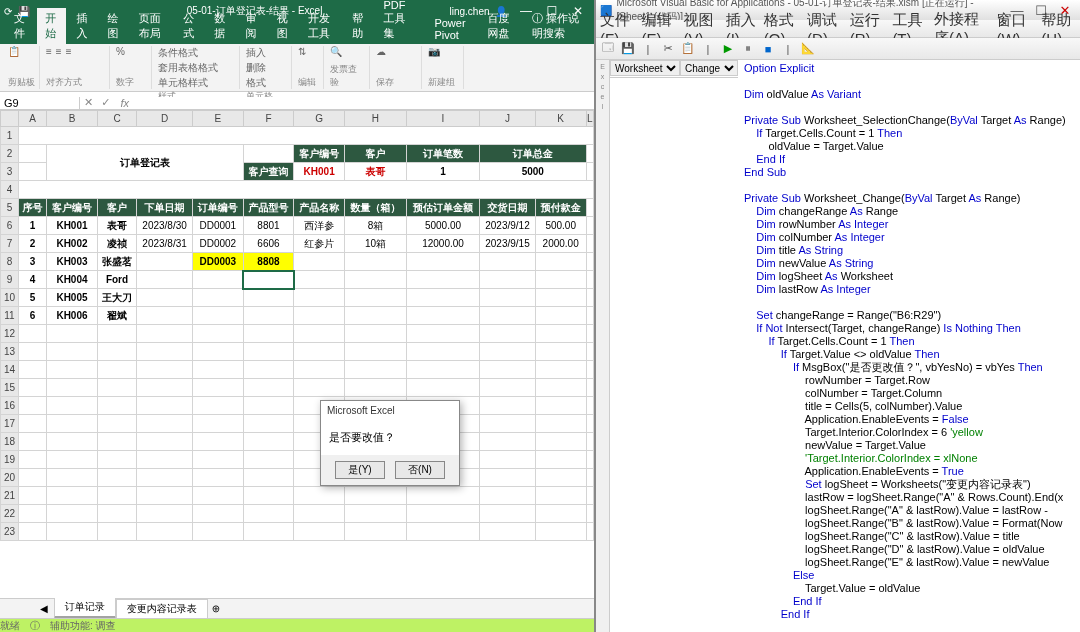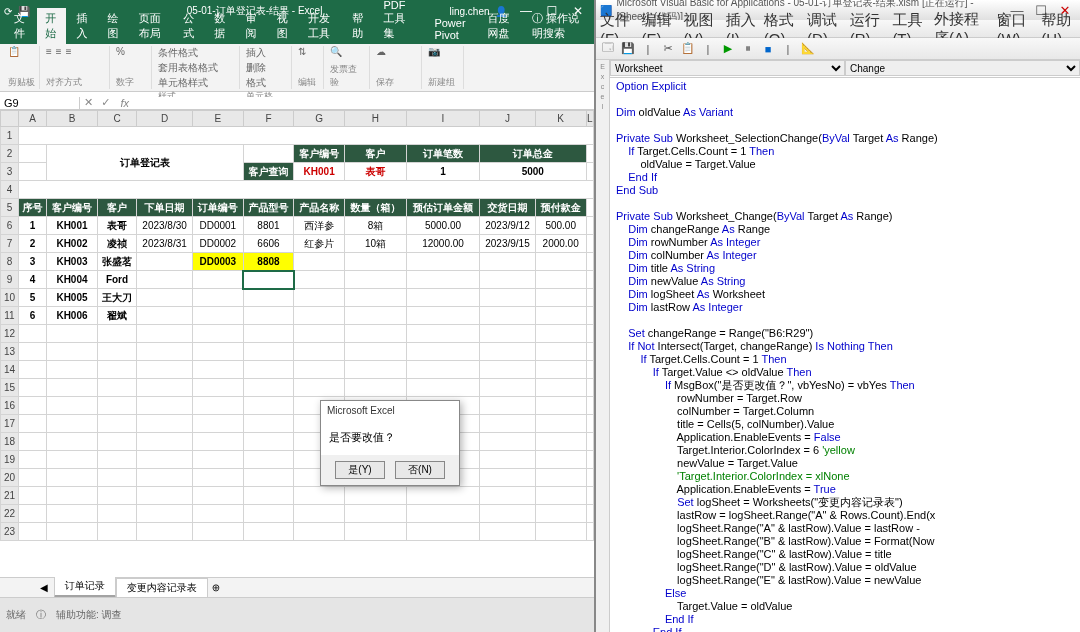--- a/index.html
+++ b/index.html
@@ -28,21 +28,21 @@
 .grid .rh{background:#e8e8e8;width:18px;text-align:center;color:#444}
 .hdr-dark{background:#2d5840!important;color:#fff;font-weight:bold}
 .title-cell{font-size:15px;font-weight:bold;font-family:KaiTi,serif}
 .val-red{color:#c00;font-weight:bold}
 .val-b{font-weight:bold}
 .yellow{background:#ffff00!important;font-weight:bold}
 .sel{outline:2px solid #1e6b47;outline-offset:-1px}
 .sheettabs{height:20px;background:#f3f3f3;border-top:1px solid #ccc;display:flex;align-items:center;font-size:10px;padding:0 40px;gap:0}
 .sheettab{padding:2px 10px;border:1px solid #ccc;background:#fff;cursor:pointer}
 .sheettab.active{border-bottom:4px solid #a3a3a3;font-weight:normal}
-.status{height:35px;background:#e5e5e5;border-top:1px solid #ccc;font-size:10px;color:#666;display:flex;align-items:center;padding:0 6px;gap:10px}
+.status{height:14px;background:#bef264;border-top:1px solid #ccc;font-size:10px;color:#666;display:flex;align-items:center;padding:0 0;gap:10px}
 .msgbox{position:absolute;left:320px;top:290px;width:140px;background:#fff;border:1px solid #888;box-shadow:2px 2px 8px rgba(0,0,0,0.3);font-size:10px}
 .msgbox .mb-t{padding:4px 6px;font-size:10px;color:#333}
 .msgbox .mb-b{padding:10px 8px;font-size:11px}
 .msgbox .mb-btns{display:flex;justify-content:center;gap:10px;padding:6px;background:#f0f0f0}
 .msgbox button{width:50px;height:18px;font-size:10px;border:1px solid #888;background:#e8e8e8;cursor:pointer}
 .vbe-title{background:linear-gradient(#fff,#e0e0e0);height:20px;display:flex;align-items:center;font-size:10px;color:#555;padding:0 4px}
 .vbe-title .win{margin-left:auto;display:flex;gap:2px}
 .vbe-title .win span{width:22px;text-align:center;font-size:13px}
 .vbe-menu{background:linear-gradient(#f8f8f8,#e8e8e8);height:18px;display:flex;align-items:center;font-size:15px;padding:0 4px;gap:8px;color:#333;border-bottom:1px solid #ccc}
 .vbe-tool{background:linear-gradient(#f8f8f8,#e8e8e8);height:22px;display:flex;align-items:center;padding:0 4px;gap:4px;border-bottom:1px solid #ccc;font-size:11px;color:#555}
@@ -553,21 +553,21 @@
    <span>📋</span>
    <span>|</span>
    <span style="color:#090">▶</span>
    <span>⏸</span>
    <span style="color:#06c">■</span>
    <span>|</span>
    <span>📐</span>
   </div>
   <div class="vbe-body">
    <div class="left-gut">E<br>x<br>c<br>e<br>l</div>
-   <div style="flex:1;display:flex;flex-direction:column">
+   <div style="flex:1;display:flex;flex-direction:row">
     <div class="vbe-dd">
      <select><option>Worksheet</option></select>
      <select><option>Change</option></select>
     </div>
     <div class="code" id="codepane"><div><span class="kw">Option Explicit</span></div><div>&nbsp;</div><div><span class="kw">Dim</span> oldValue <span class="kw">As</span> <span class="kw">Variant</span></div><div>&nbsp;</div><div><span class="kw">Private</span> <span class="kw">Sub</span> Worksheet_SelectionChange(<span class="kw">ByVal</span> Target <span class="kw">As</span> Range)</div><div>    <span class="kw">If</span> Target.Cells.Count = 1 <span class="kw">Then</span></div><div>        oldValue = Target.Value</div><div>    <span class="kw">End</span> <span class="kw">If</span></div><div><span class="kw">End</span> <span class="kw">Sub</span></div><div>&nbsp;</div><div><span class="kw">Private</span> <span class="kw">Sub</span> Worksheet_Change(<span class="kw">ByVal</span> Target <span class="kw">As</span> Range)</div><div>    <span class="kw">Dim</span> changeRange <span class="kw">As</span> Range</div><div>    <span class="kw">Dim</span> rowNumber <span class="kw">As</span> <span class="kw">Integer</span></div><div>    <span class="kw">Dim</span> colNumber <span class="kw">As</span> <span class="kw">Integer</span></div><div>    <span class="kw">Dim</span> title <span class="kw">As</span> <span class="kw">String</span></div><div>    <span class="kw">Dim</span> newValue <span class="kw">As</span> <span class="kw">String</span></div><div>    <span class="kw">Dim</span> logSheet <span class="kw">As</span> Worksheet</div><div>    <span class="kw">Dim</span> lastRow <span class="kw">As</span> <span class="kw">Integer</span></div><div>&nbsp;</div><div>    <span class="kw">Set</span> changeRange = Range("B6:R29")</div><div>    <span class="kw">If</span> <span class="kw">Not</span> Intersect(Target, changeRange) <span class="kw">Is</span> <span class="kw">Nothing</span> <span class="kw">Then</span></div><div>        <span class="kw">If</span> Target.Cells.Count = 1 <span class="kw">Then</span></div><div>            <span class="kw">If</span> Target.Value &lt;&gt; oldValue <span class="kw">Then</span></div><div>                <span class="kw">If</span> MsgBox("是否更改值？", vbYesNo) = vbYes <span class="kw">Then</span></div><div>                    rowNumber = Target.Row</div><div>                    colNumber = Target.Column</div><div>                    title = Cells(5, colNumber).Value</div><div>                    Application.EnableEvents = <span class="kw">False</span></div><div>                    Target.Interior.ColorIndex = 6 <span class="cm">'yellow</span></div><div>                    newValue = Target.Value</div><div><span class="cm">                    'Target.Interior.ColorIndex = xlNone</span></div><div>                    Application.EnableEvents = <span class="kw">True</span></div><div>                    <span class="kw">Set</span> logSheet = Worksheets("变更内容记录表")</div><div>                    lastRow = logSheet.Range("A" &amp; Rows.Count).End(x</div><div>                    logSheet.Range("A" &amp; lastRow).Value = lastRow -</div><div>                    logSheet.Range("B" &amp; lastRow).Value = Format(Now</div><div>                    logSheet.Range("C" &amp; lastRow).Value = title</div><div>                    logSheet.Range("D" &amp; lastRow).Value = oldValue</div><div>                    logSheet.Range("E" &amp; lastRow).Value = newValue</div><div>                <span class="kw">Else</span></div><div>                    Target.Value = oldValue</div><div>                <span class="kw">End</span> <span class="kw">If</span></div><div>            <span class="kw">End</span> <span class="kw">If</span></div></div>
    </div>
   </div>
  </div>
 </div>
 

